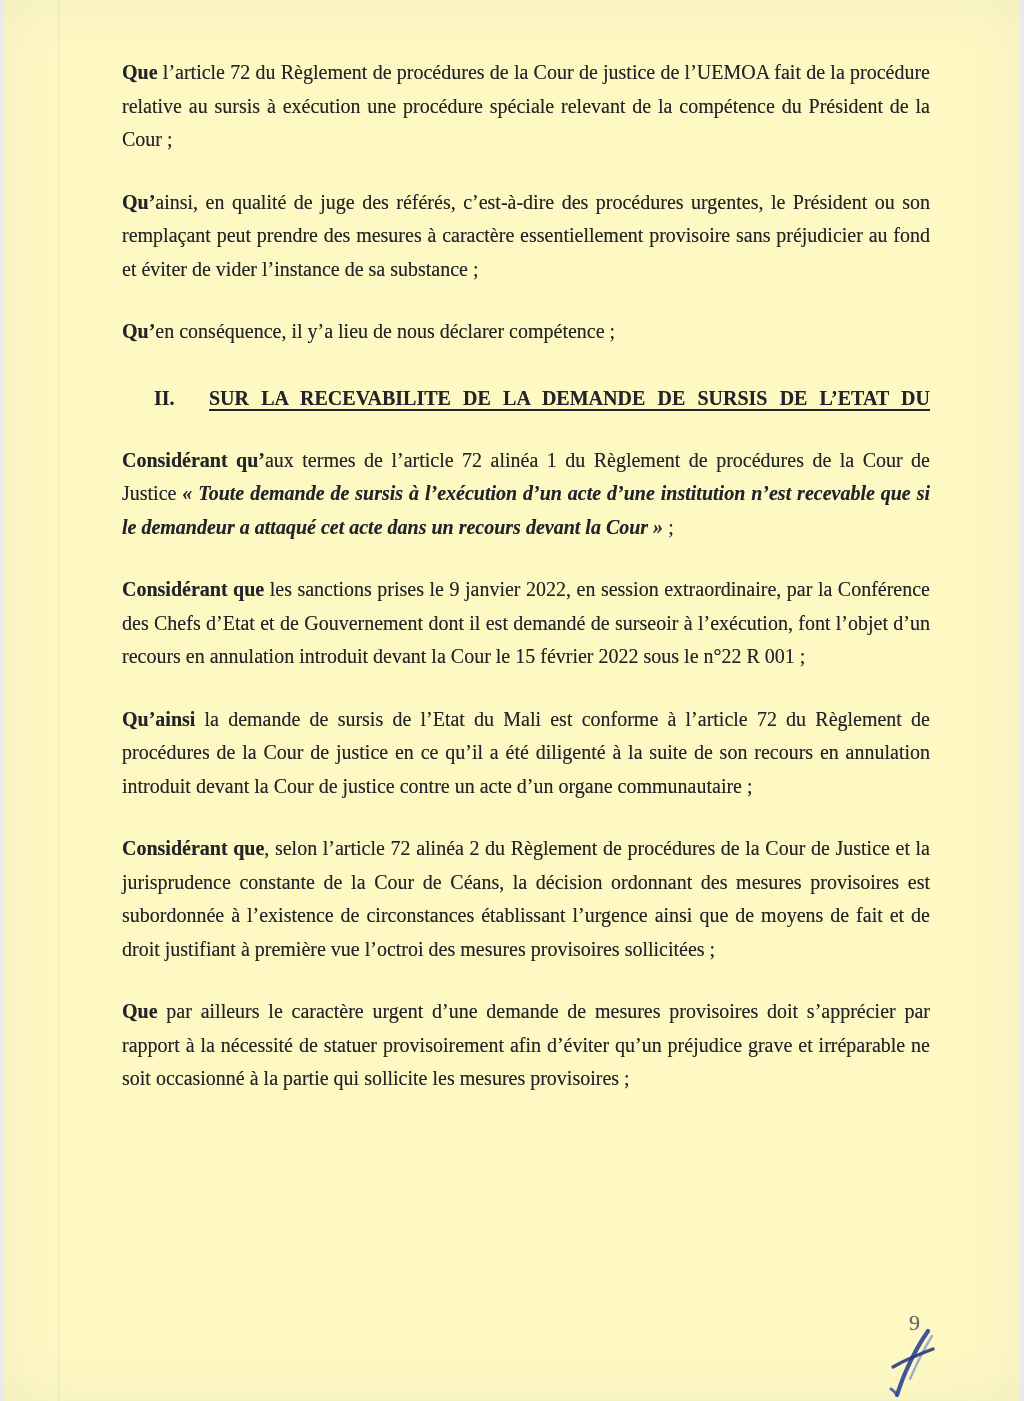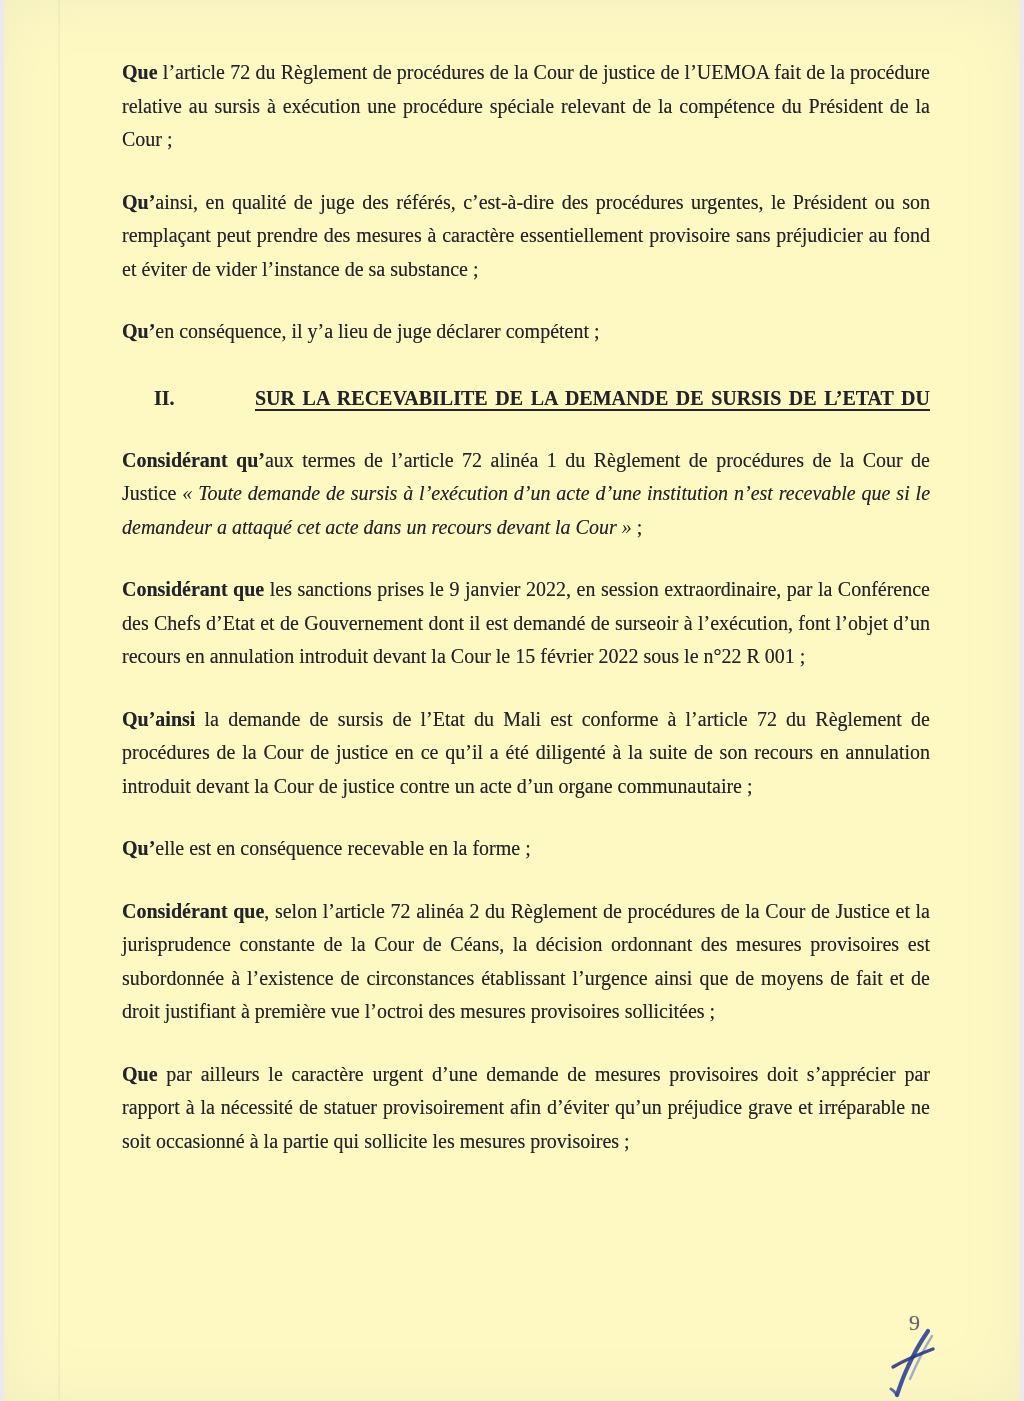--- a/index.html
+++ b/index.html
@@ -28,42 +28,40 @@
     width: 808px;
   }
   .para {
     margin: 0 0 29px 0;
     font-size: 20px;
     line-height: 33.5px;
     text-align: justify;
     text-shadow: 0 0 0.6px rgba(25,25,32,0.45);
   }
   .lead { font-weight: bold; }
-  .quote { font-weight: normal; font-style: italic; }
+  .quote { font-weight: bold; font-style: italic; }
   .heading {
     display: flex;
     margin: 32px 0 29px 0;
     font-size: 20px;
     line-height: 34px;
     font-weight: bold;
     text-shadow: 0 0 0.6px rgba(25,25,32,0.45);
-    gap: 6px;
   }
   .heading-num {
     flex: none;
     width: 55px;
     margin-left: 32px;
   }
   .heading-label { flex: 1; }
   .hl {
     display: block;
     text-decoration: underline;
     text-decoration-thickness: 2px;
     text-underline-offset: 4px;
-    margin-left: 40px;
   }
   .hl-just {
     text-align: justify;
     text-align-last: justify;
   }
   .page-number {
     position: absolute;
     top: 1310px;
     right: 100px;
     font-size: 22px;
@@ -83,36 +81,35 @@
 
 <div class="page">
   <div class="scan-edge"></div>
 
   <div class="content">
 
     <p class="para"><span class="lead">Que</span><span> l’article 72 du Règlement de procédures de la Cour de justice de l’UEMOA fait de la procédure relative au sursis à exécution une procédure spéciale relevant de la compétence du Président de la Cour ;</span></p>
 
     <p class="para"><span class="lead">Qu’</span><span>ainsi, en qualité de juge des référés, c’est-à-dire des procédures urgentes, le Président ou son remplaçant peut prendre des mesures à caractère essentiellement provisoire sans préjudicier au fond et éviter de vider l’instance de sa substance ;</span></p>
 
-    <p class="para"><span class="lead">Qu’</span><span>en conséquence, il y’a lieu de juge déclarer compétent ;</span></p>
+    <p class="para"><span class="lead">Qu’</span><span>en conséquence, il y’a lieu de nous déclarer compétence ;</span></p>
 
     <div class="heading">
       <span class="heading-num">II.</span>
       <span class="heading-label">
         <span class="hl hl-just">SUR LA RECEVABILITE DE LA DEMANDE DE SURSIS DE L’ETAT DU</span>
       </span>
     </div>
 
     <p class="para"><span class="lead">Considérant qu’</span><span>aux termes de l’article 72 alinéa 1 du Règlement de procédures de la Cour de Justice </span><span class="quote">« Toute demande de sursis à l’exécution d’un acte d’une institution n’est recevable que si le demandeur a attaqué cet acte dans un recours devant la Cour »</span><span> ;</span></p>
 
     <p class="para"><span class="lead">Considérant que</span><span> les sanctions prises le 9 janvier 2022, en session extraordinaire, par la Conférence des Chefs d’Etat et de Gouvernement dont il est demandé de surseoir à l’exécution, font l’objet d’un recours en annulation introduit devant la Cour le 15 février 2022 sous le n°22 R 001 ;</span></p>
 
     <p class="para"><span class="lead">Qu’ainsi</span><span> la demande de sursis de l’Etat du Mali est conforme à l’article 72 du Règlement de procédures de la Cour de justice en ce qu’il a été diligenté à la suite de son recours en annulation introduit devant la Cour de justice contre un acte d’un organe communautaire ;</span></p>
 
-    <p class="para"><span class="lead">Qu’</span><span>elle est en conséquence recevable en la forme ;</span></p>
 
 
     <p class="para"><span class="lead">Considérant que</span><span>, selon l’article 72 alinéa 2 du Règlement de procédures de la Cour de Justice et la jurisprudence constante de la Cour de Céans, la décision ordonnant des mesures provisoires est subordonnée à l’existence de circonstances établissant l’urgence ainsi que de moyens de fait et de droit justifiant à première vue l’octroi des mesures provisoires sollicitées ;</span></p>
 
     <p class="para"><span class="lead">Que</span><span> par ailleurs le caractère urgent d’une demande de mesures provisoires doit s’apprécier par rapport à la nécessité de statuer provisoirement afin d’éviter qu’un préjudice grave et irréparable ne soit occasionné à la partie qui sollicite les mesures provisoires ;</span></p>
 
   </div>
 
   <div class="page-number">9</div>
 

